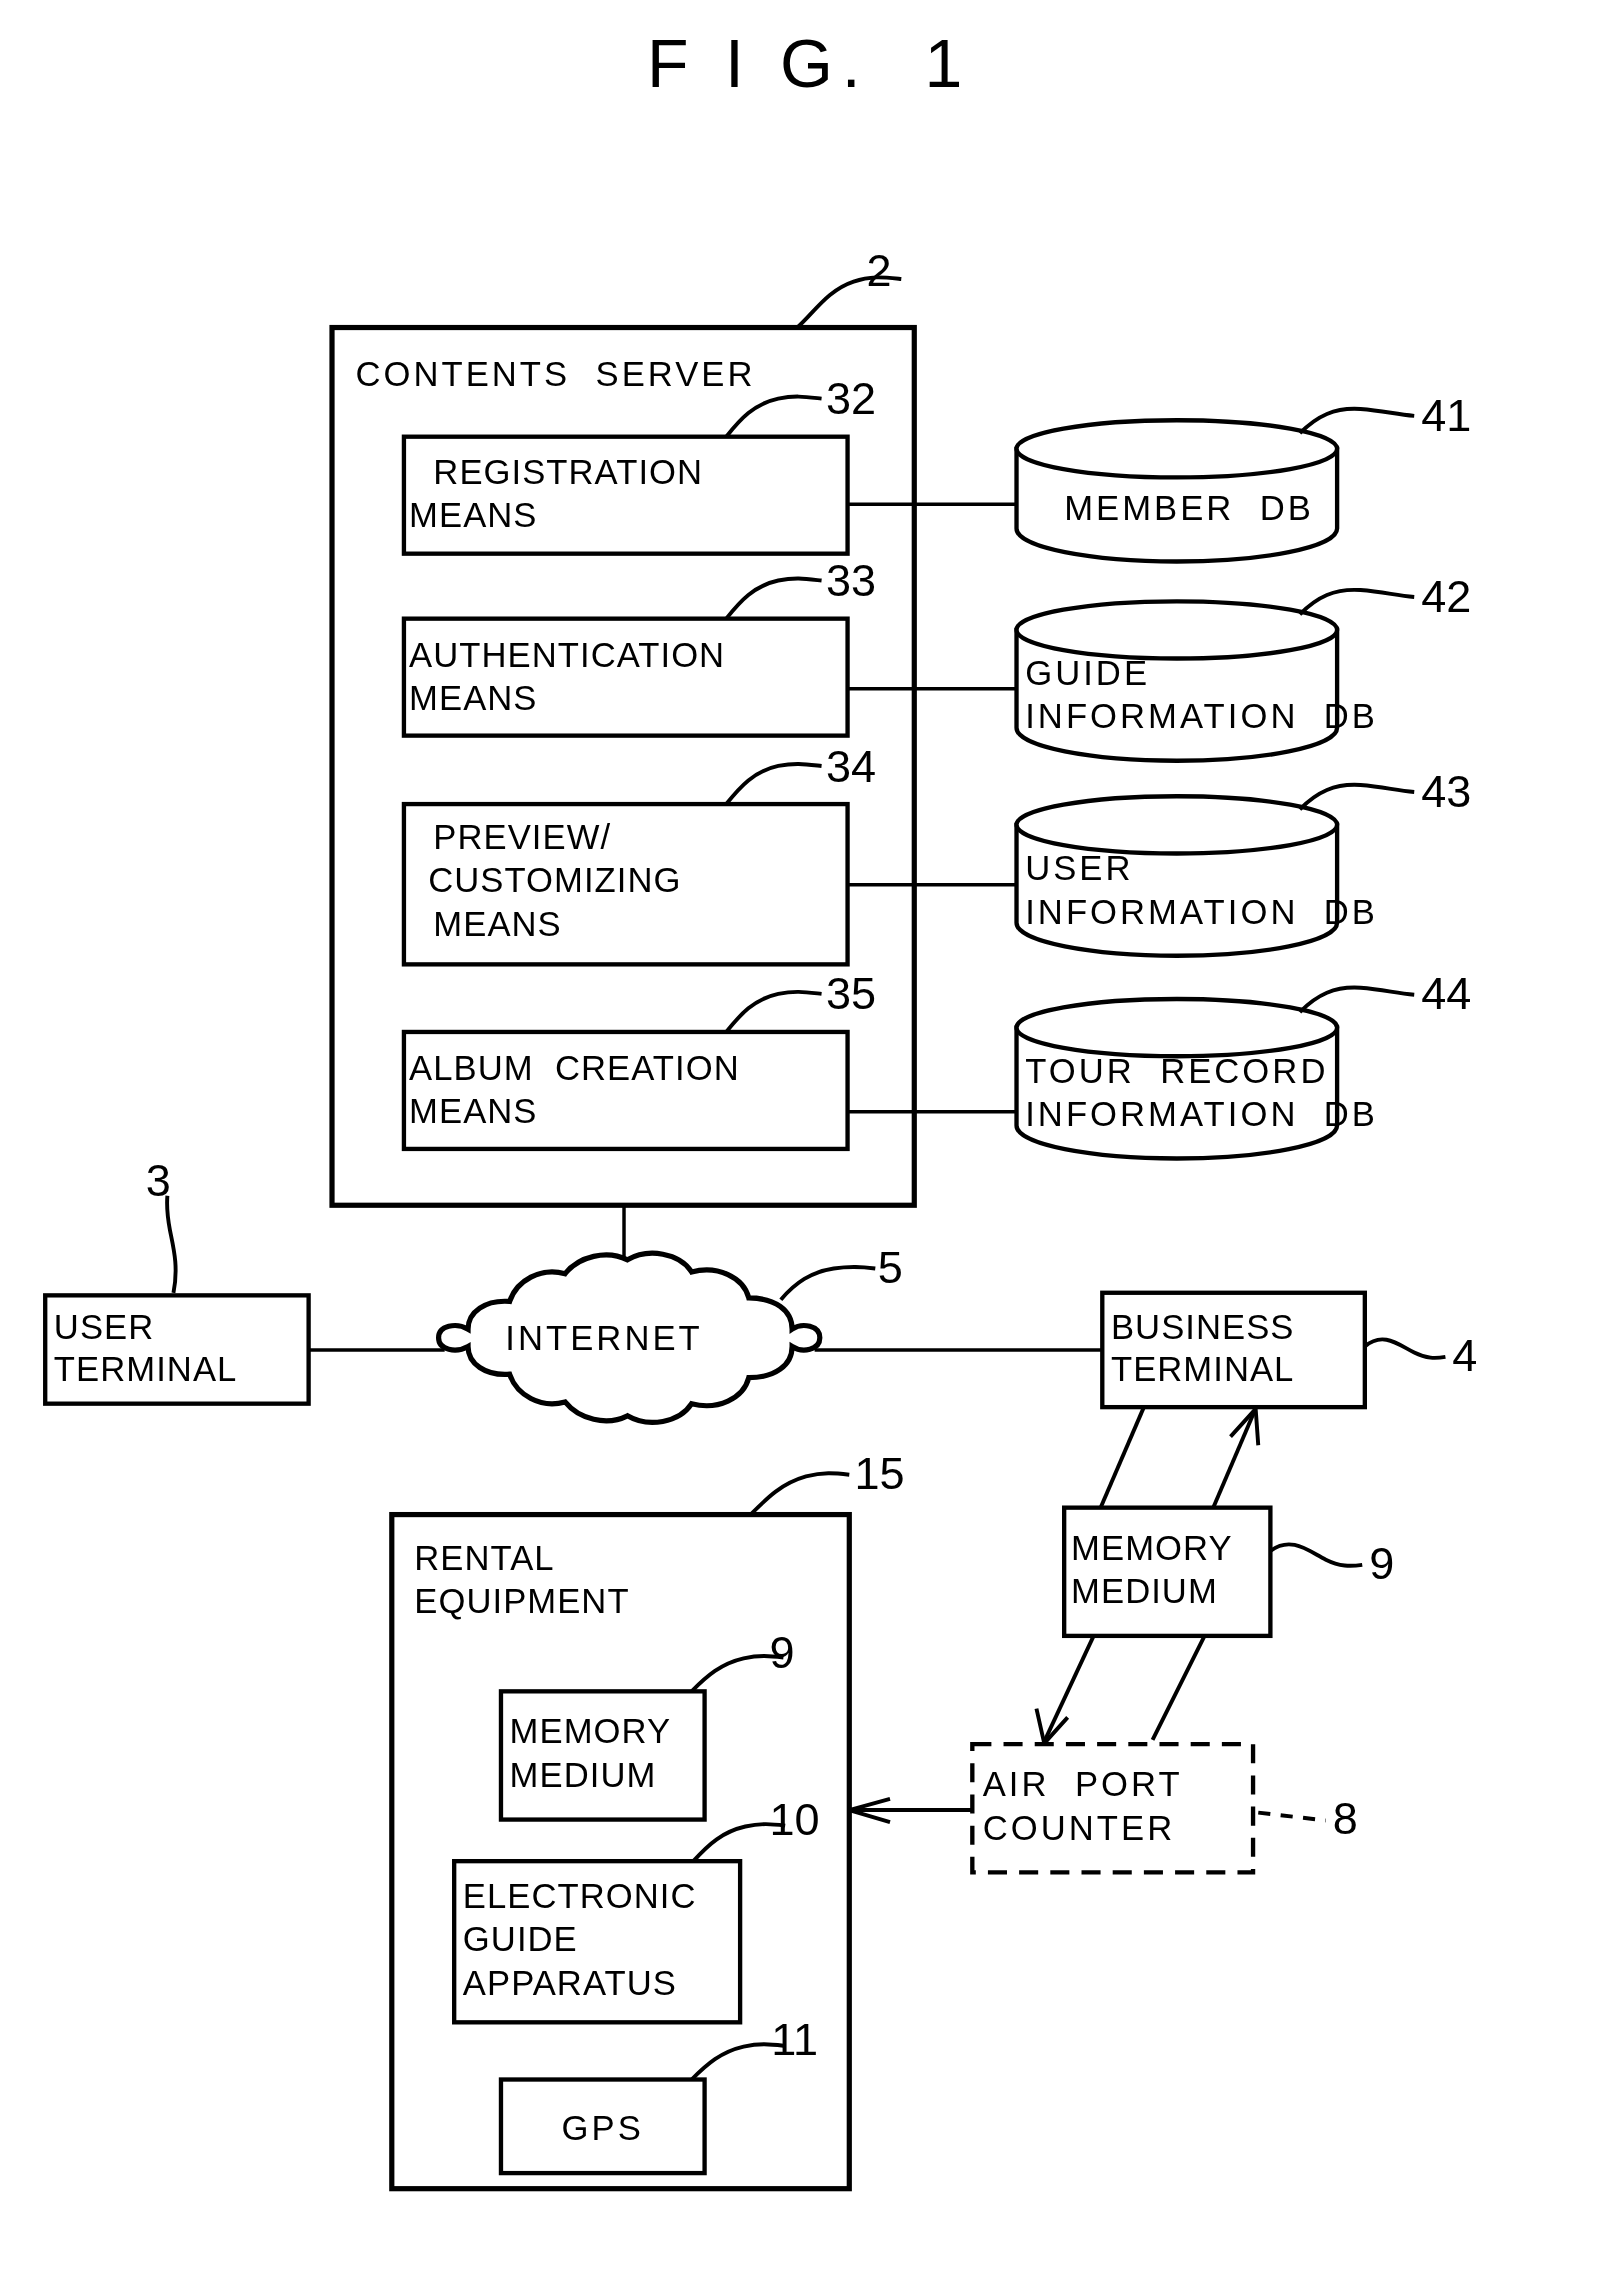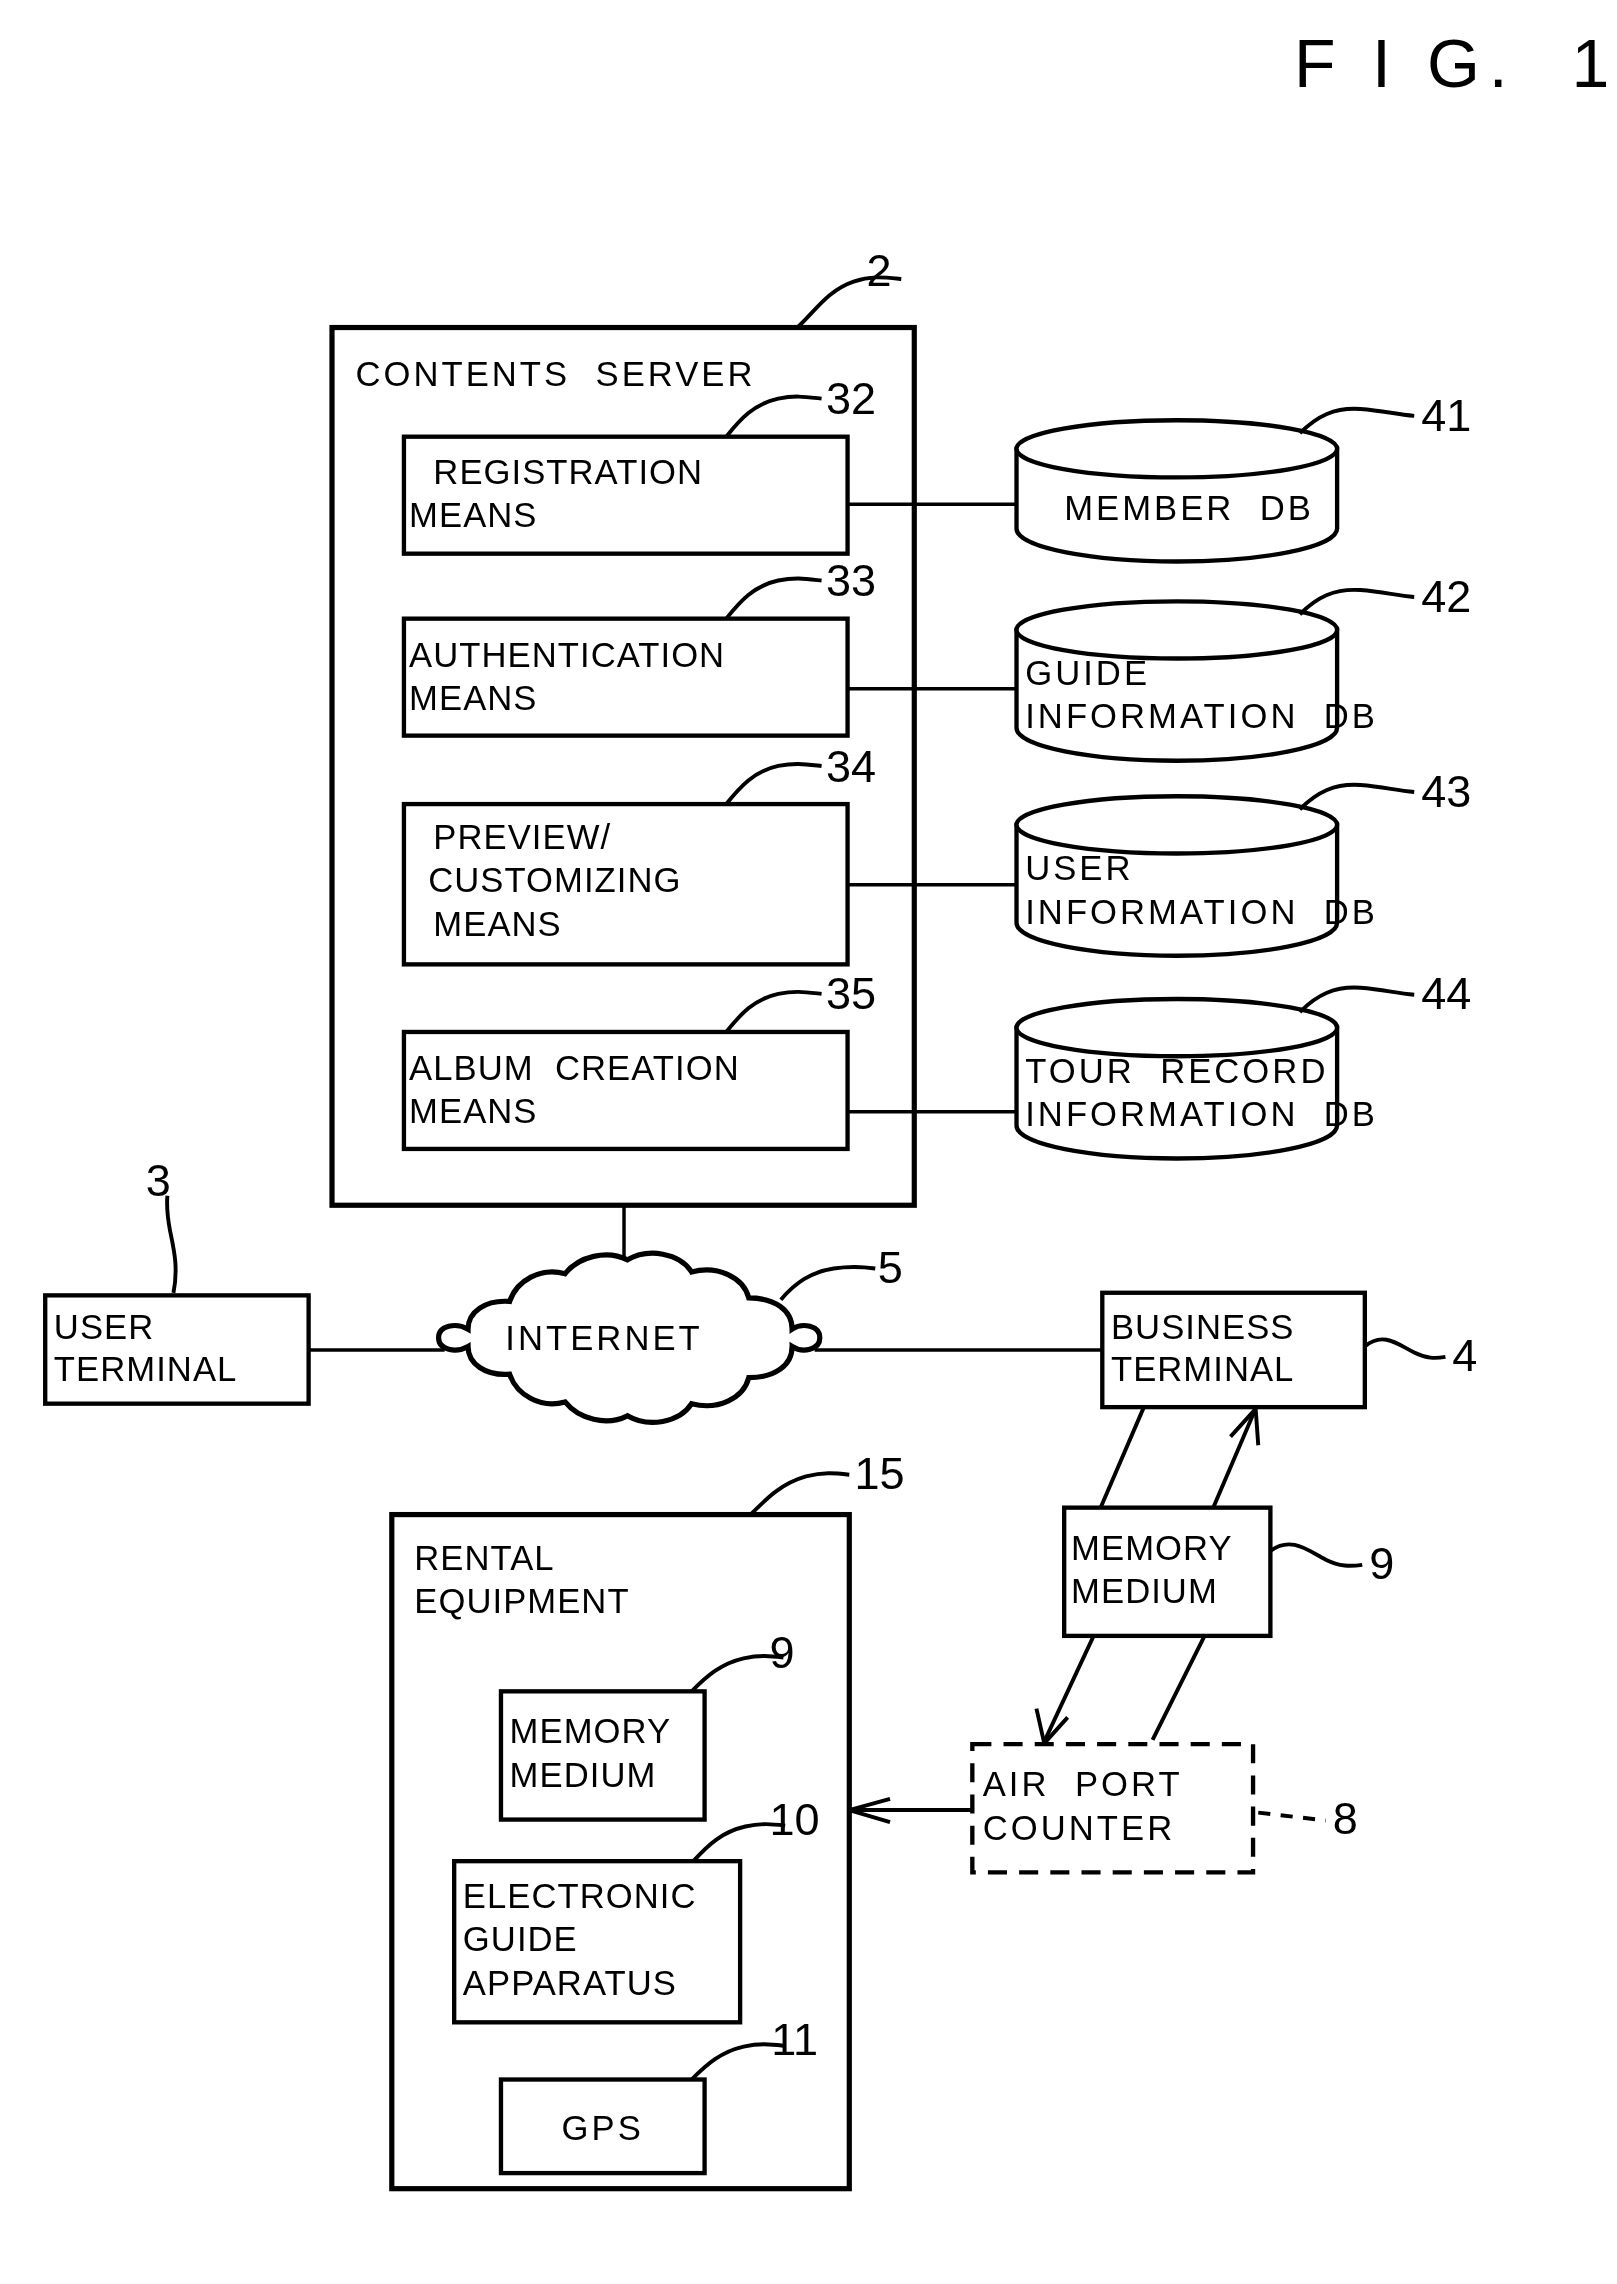--- a/index.html
+++ b/index.html
@@ -24,21 +24,21 @@
     left: 0;
     top: 0;
     width: 1618px;
     height: 2284px;
   }
   .fig-title {
     position: absolute;
     left: 0;
     top: 24px;
     width: 1618px;
-    text-align: right;
+    text-align: center;
     font-size: 68px;
     letter-spacing: 8.7px;
     font-weight: 400;
     white-space: pre;
   }
   
   text {
     font-family: "Liberation Sans", sans-serif;
     fill: #000000;
     white-space: pre;

